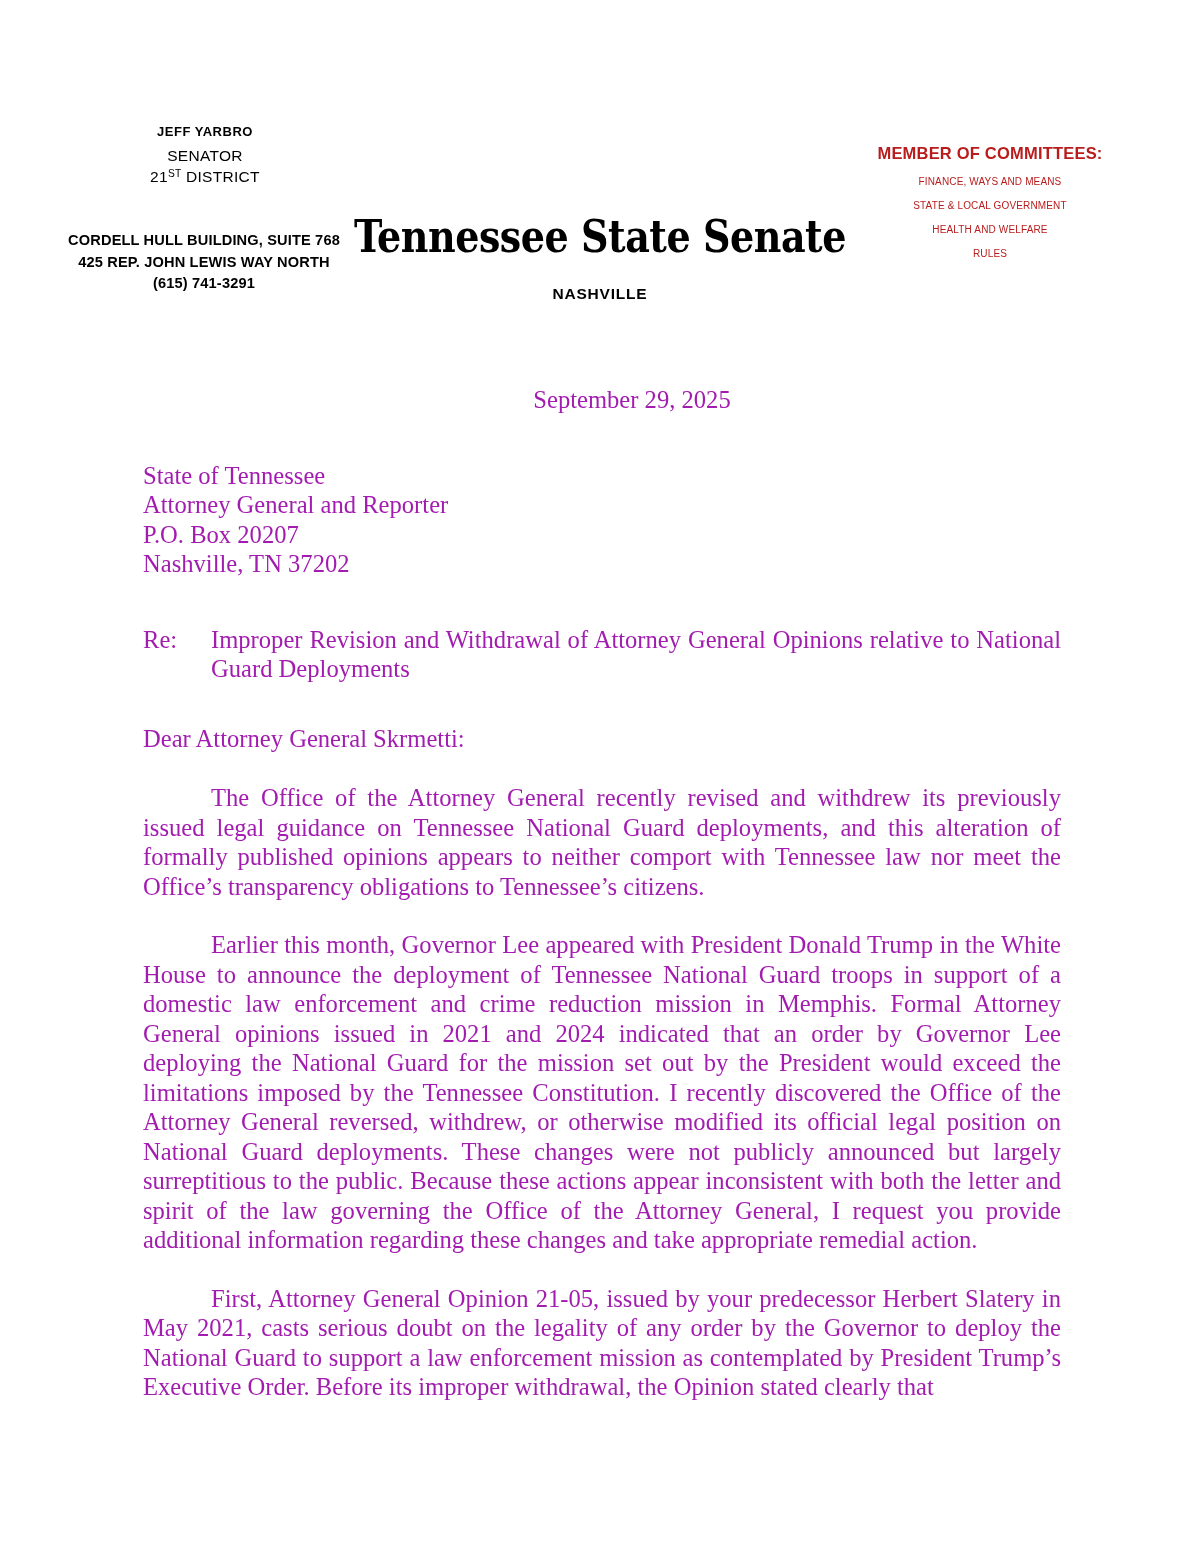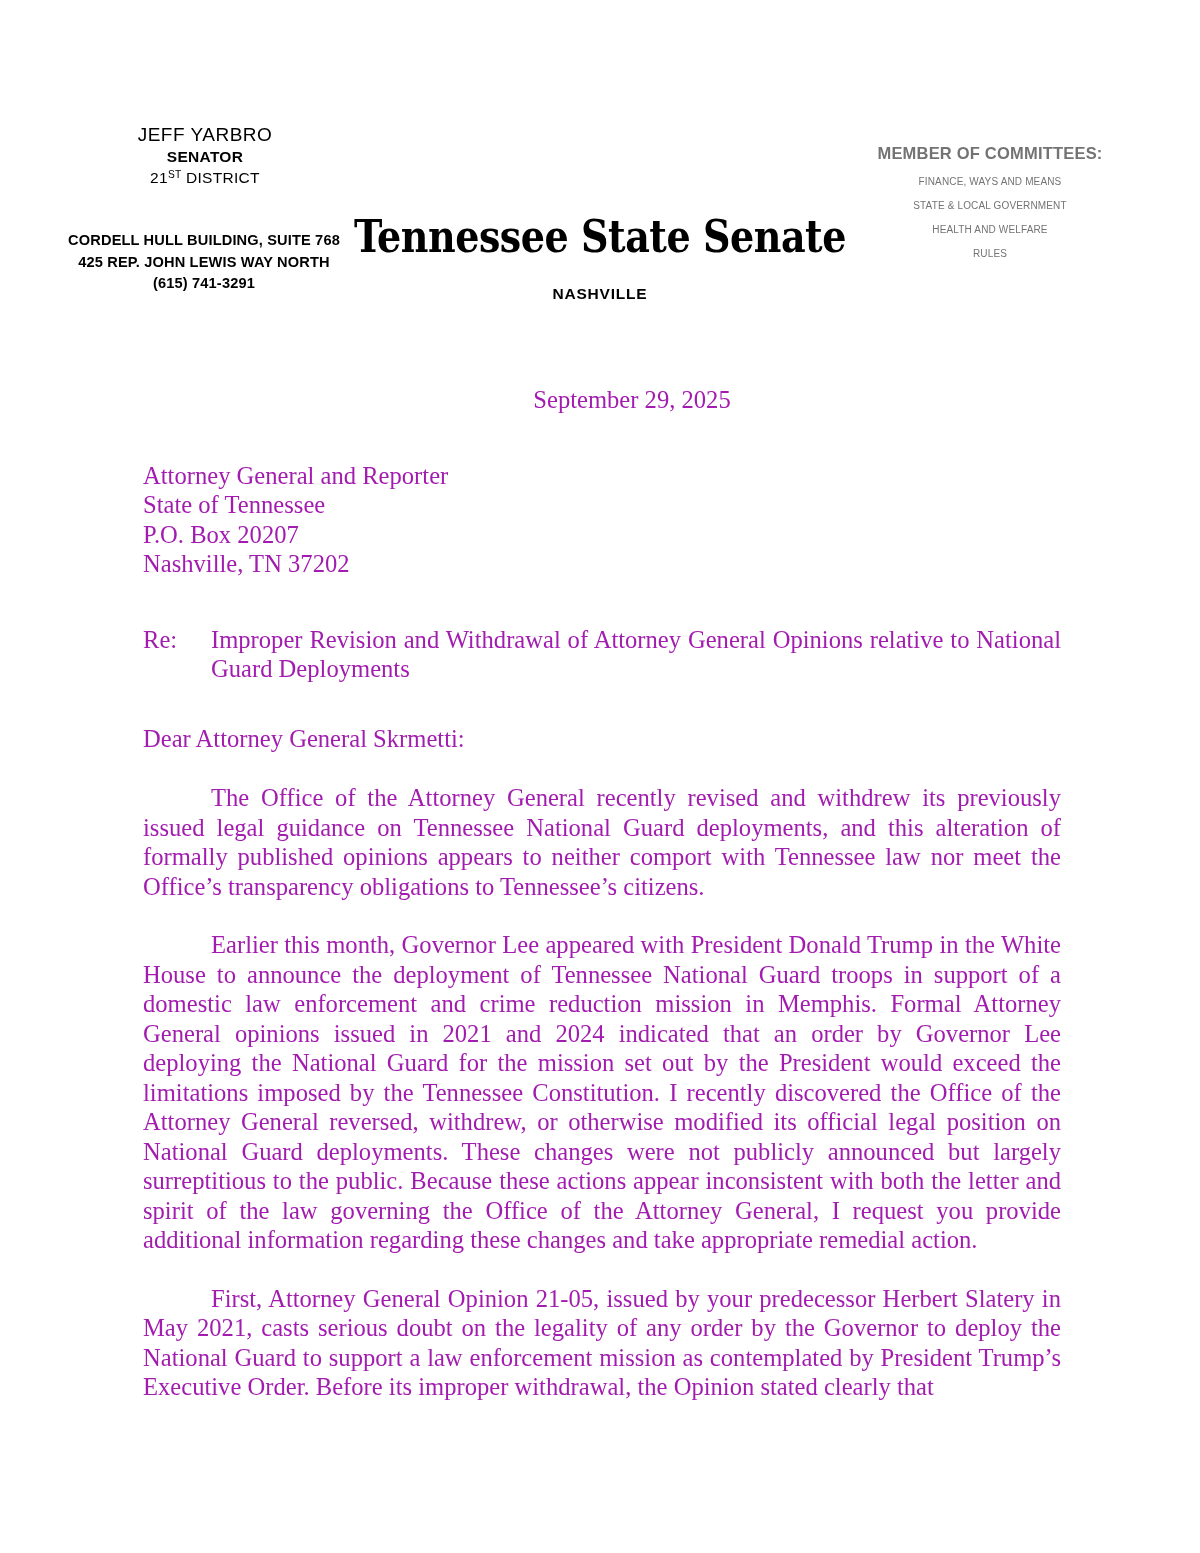--- a/index.html
+++ b/index.html
@@ -37,31 +37,31 @@
   .lh-left {
     position: absolute;
     left: 30px;
     top: 124px;
     width: 350px;
     text-align: center;
     font-family: "Liberation Sans", "DejaVu Sans", sans-serif;
     color: #000;
   }
   .lh-name {
-    font-size: 19px;
-    font-weight: normal;
+    font-size: 13px;
+    font-weight: bold;
     letter-spacing: 0.5px;
     line-height: 1.16;
   }
   .lh-title {
     font-size: 15.5px;
-    font-weight: bold;
+    font-weight: normal;
     letter-spacing: 0.3px;
     line-height: 1.42;
-    margin-top: 0;
+    margin-top: 6px;
   }
   .lh-district {
     font-size: 15.5px;
     font-weight: normal;
     letter-spacing: 0.3px;
     line-height: 1.35;
     text-align: center;
   }
   .lh-district sup {
     font-size: 0.66em;
@@ -109,21 +109,21 @@
     letter-spacing: 0.8px;
   }
 
   .lh-right {
     position: absolute;
     left: 810px;
     top: 143px;
     width: 360px;
     text-align: center;
     font-family: "Liberation Sans", "DejaVu Sans", sans-serif;
-    color: #737373;
+    color: #b91c1c;
   }
   .lh-committees-title {
     font-size: 16.5px;
     font-weight: bold;
     letter-spacing: 0.2px;
     line-height: 1.3;
     margin-bottom: 13px;
   }
   .lh-committee {
     font-size: 10px;
@@ -226,22 +226,22 @@
       <div class="lh-committee">RULES</div>
     </div>
 
   </div>
 
   <div class="letter-body">
 
     <div class="date-line">September 29, 2025</div>
 
     <div class="addressee">
+      <div>State of Tennessee</div>
       <div>Attorney General and Reporter</div>
-      <div>State of Tennessee</div>
       <div>P.O. Box 20207</div>
       <div>Nashville, TN 37202</div>
     </div>
 
     <div class="re-block">
       <div class="re-label">Re:</div>
       <div class="re-text">Improper Revision and Withdrawal of Attorney General Opinions relative to National Guard Deployments</div>
     </div>
 
     <div class="salutation">Dear Attorney General Skrmetti:</div>

